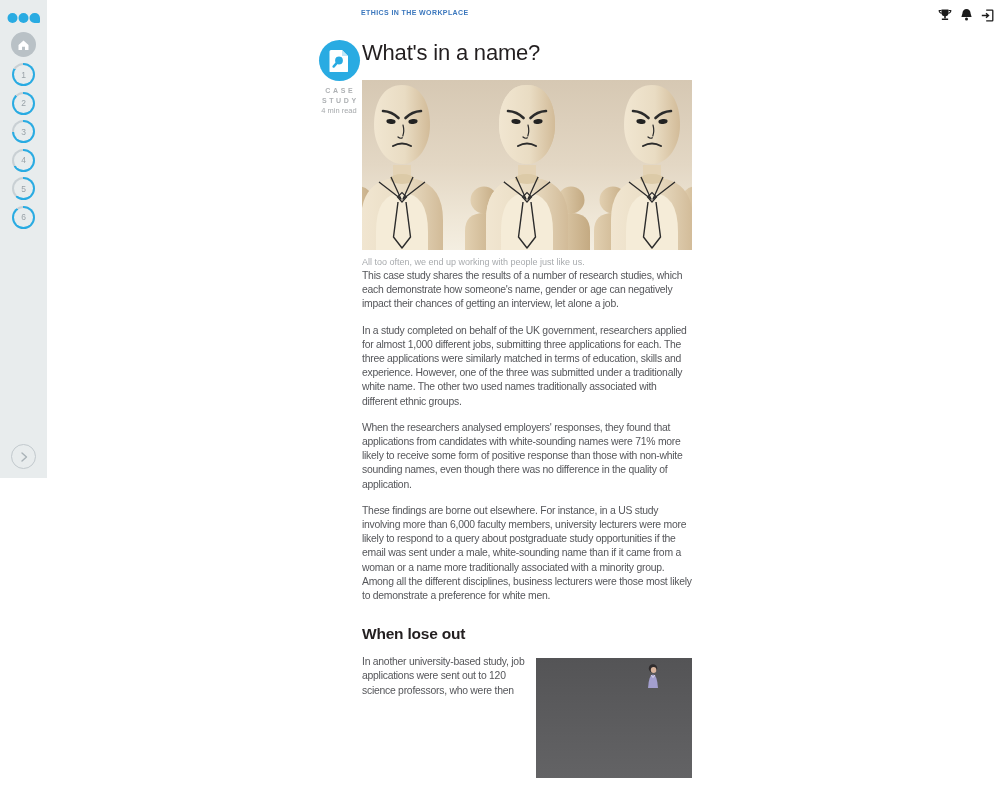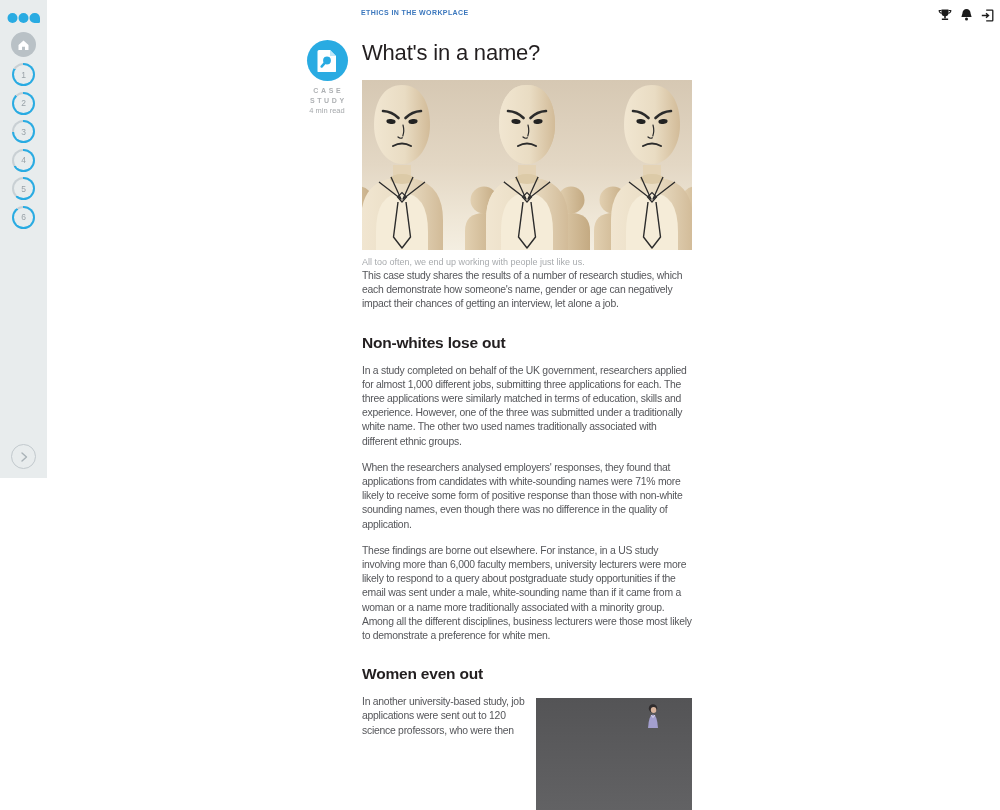--- a/index.html
+++ b/index.html
@@ -15,21 +15,21 @@
   .page-ring{width:23px;height:23px;border-radius:50%;display:flex;align-items:center;justify-content:center;cursor:pointer}
   .page-num{width:19px;height:19px;border-radius:50%;background:#e8eced;display:flex;align-items:center;justify-content:center;font-size:8.5px;color:#99a2a8}
   .next-btn{position:absolute;left:11px;top:444px;width:25px;height:25px;border-radius:50%;border:1px solid #c2c9cd;display:flex;align-items:center;justify-content:center;cursor:pointer}
 
   
   .course-title{position:absolute;left:361px;top:9px;font-size:7px;font-weight:bold;color:#3b77bd;letter-spacing:.4px}
   .topbar-icons{position:absolute;right:6px;top:8px;display:flex;gap:8px;align-items:center}
   .topbar-icons span{display:flex;cursor:pointer}
 
   
-  .badge{position:absolute;left:305px;top:40px;width:44px;text-align:center}
+  .badge{position:absolute;left:317px;top:40px;width:44px;text-align:center}
   .badge-circle{width:41px;height:41px;border-radius:50%;background:#29abe2;margin:0 auto;display:flex;align-items:center;justify-content:center}
   .badge-line{font-size:7px;font-weight:bold;letter-spacing:2.6px;color:#aeb1b4;margin-top:3px;text-indent:2.6px}
   .badge-line.first{margin-top:6px}
   .read-time{font-size:7.5px;color:#a6a9ac;margin-top:2px}
 
   
   .main{position:absolute;left:362px;top:40px;width:330px}
   h1{font-size:22px;line-height:26px;color:#231f20;letter-spacing:-.2px;font-weight:normal}
   .intro{margin-top:26px;font-size:10.4px;line-height:20.5px;font-weight:bold;color:#231f20;letter-spacing:-.5px}
   figure{margin-top:14px}
@@ -226,26 +226,25 @@
             <path d="M-4.5,117 L0,112.5 L4.5,117 L0,122 Z" stroke="#2b2b2b" stroke-width="1.2" fill="none"></path>
             <path d="M-4,122 L-8.5,157 L0,168 L8.5,157 L4,122" stroke="#2b2b2b" stroke-width="1.4" fill="none" stroke-linejoin="round"></path>
           </g>
         </g>
       </svg>
       <figcaption>All too often, we end up working with people just like us.</figcaption>
     </figure>
 
     <p class="body lead">This case study shares the results of a number of research studies, which each demonstrate how someone's name, gender or age can negatively impact their chances of getting an interview, let alone a job.</p>
 
-    <h2>Non-whites lose out</h2>
     <p class="body">In a study completed on behalf of the UK government, researchers applied for almost 1,000 different jobs, submitting three applications for each. The three applications were similarly matched in terms of education, skills and experience. However, one of the three was submitted under a traditionally white name. The other two used names traditionally associated with different ethnic groups.</p>
     <p class="body">When the researchers analysed employers' responses, they found that applications from candidates with white-sounding names were 71% more likely to receive some form of positive response than those with non-white sounding names, even though there was no difference in the quality of application.</p>
     <p class="body">These findings are borne out elsewhere. For instance, in a US study involving more than 6,000 faculty members, university lecturers were more likely to respond to a query about postgraduate study opportunities if the email was sent under a male, white-sounding name than if it came from a woman or a name more traditionally associated with a minority group. Among all the different disciplines, business lecturers were those most likely to demonstrate a preference for white men.</p>
 
-    <h2>Women even out</h2>
+    <h2>When lose out</h2>
     <div class="last-block">
       <div class="inline-img">
         <svg viewBox="0 0 156 120" preserveAspectRatio="none">
           <rect width="156" height="120" fill="#59595b"></rect>
           <rect width="156" height="120" fill="url(#figShade)"></rect>
           <defs>
             <linearGradient id="figShade" x1="0" y1="0" x2="0" y2="1">
               <stop offset="0" stop-color="#545456"></stop>
               <stop offset="1" stop-color="#636365"></stop>
             </linearGradient>

